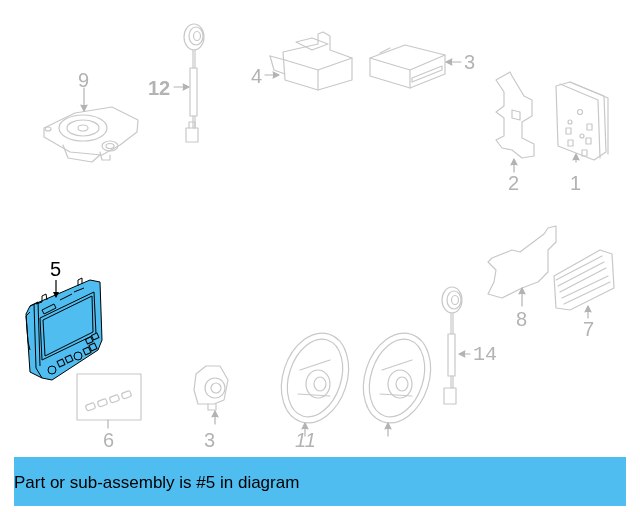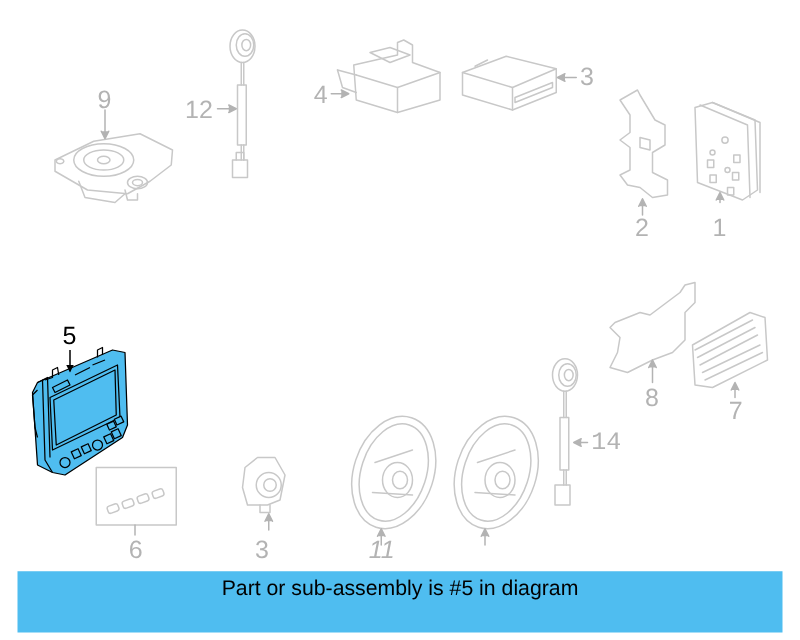--- a/index.html
+++ b/index.html
@@ -1,20 +1,20 @@
 <!DOCTYPE html>
 <html><head>
 <meta charset="utf-8">
 <style>
   html, body { margin: 0; padding: 0; background: #ffffff; }
   body { width: 640px; height: 512px; position: relative; overflow: hidden; font-family: "Liberation Sans", sans-serif; }
   #diagram { position: absolute; left: 0; top: 0; width: 640px; height: 512px; }
   .callout { position: absolute; font-family: "Liberation Sans", sans-serif; font-size: 20px; color: #b3b3b3; line-height: 1; }
   .callout.active { color: #000000; }
-  #banner { position: absolute; left: 14px; top: 457px; width: 612px; height: 49px; background: #4fbdf0; text-align: center; color: #000; font-size: 17px; line-height: 21px; padding-top: 3px; box-sizing: border-box; }
+  #banner { position: absolute; left: 14px; top: 457px; width: 612px; height: 49px; background: #4fbdf0; color: #000; font-size: 17px; line-height: 21px; padding-top: 15px; box-sizing: border-box; }
   #banner div { white-space: nowrap; }
 </style>
 </head>
 <body>
 
 <svg id="diagram" width="640" height="512" viewBox="0 0 640 512" xmlns="http://www.w3.org/2000/svg">
   <g fill="none" stroke="#c8c8c8" stroke-width="1.2" stroke-linejoin="round" stroke-linecap="round">
 
     <g>
       <path d="M44 128 L75 113 L112 107 L138 120 L137 132 L120 145 L102 155 L70 152 L44 137 Z"></path>
@@ -183,19 +183,19 @@
 <div class="callout" style="left:508px;top:173px;">2</div>
 <div class="callout" style="left:464px;top:52px;">3</div>
 <div class="callout" style="left:251px;top:66px;">4</div>
 <div class="callout active" style="left:50px;top:259px;">5</div>
 <div class="callout" style="left:103px;top:430px;">6</div>
 <div class="callout" style="left:583px;top:319px;">7</div>
 <div class="callout" style="left:516px;top:309px;">8</div>
 <div class="callout" style="left:78px;top:70px;">9</div>
 <div class="callout" style="left:204px;top:430px;">3</div>
 <div class="callout" style="left:295px;top:430px;font-style:italic;">11</div>
-<div class="callout" style="left:148px;top:78px;">12</div>
+<div class="callout" style="left:148px;top:78px;font-weight:bold;">12</div>
 <div class="callout" style="left:378px;top:430px;margin-top:36px;">13</div>
 <div class="callout" style="left:473px;top:345px;font-family:Liberation Mono, monospace;">14</div>
 
 <div id="banner">
   <div>Part or sub-assembly is #5 in diagram</div>
 </div>
 
 </body></html>

